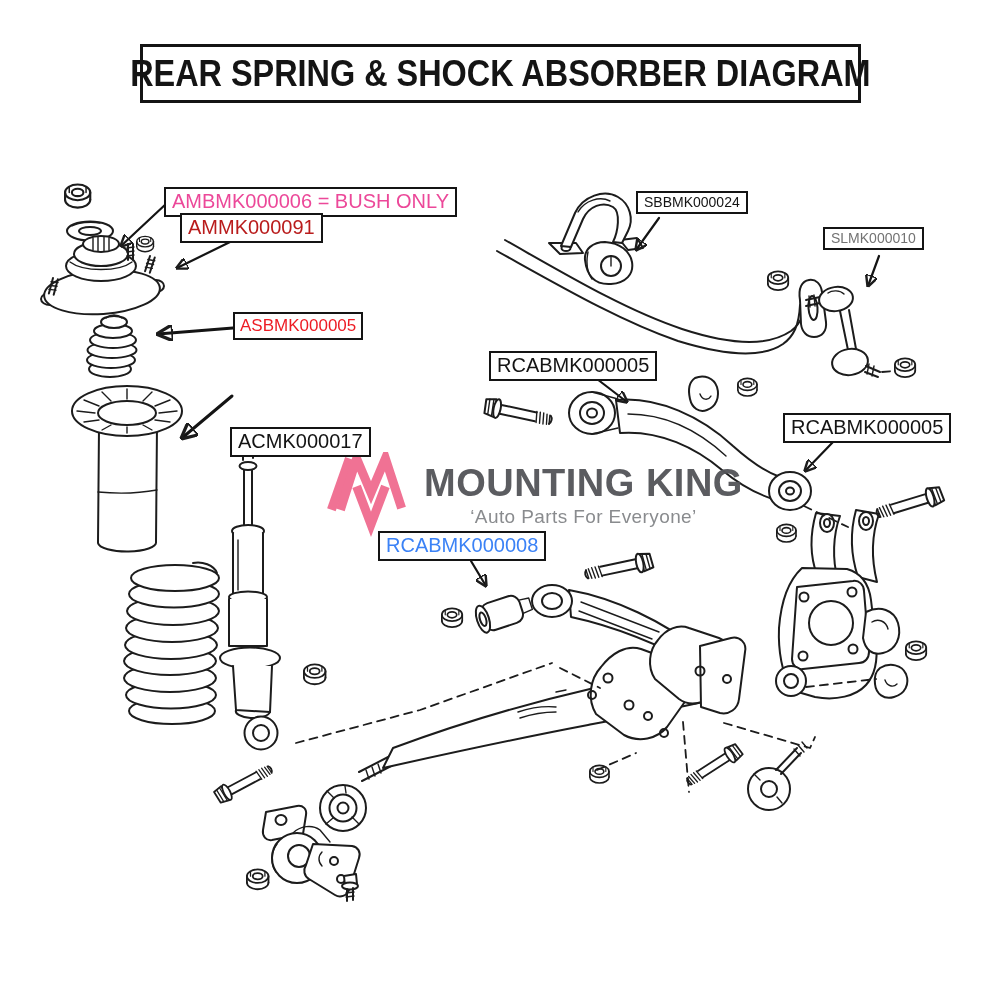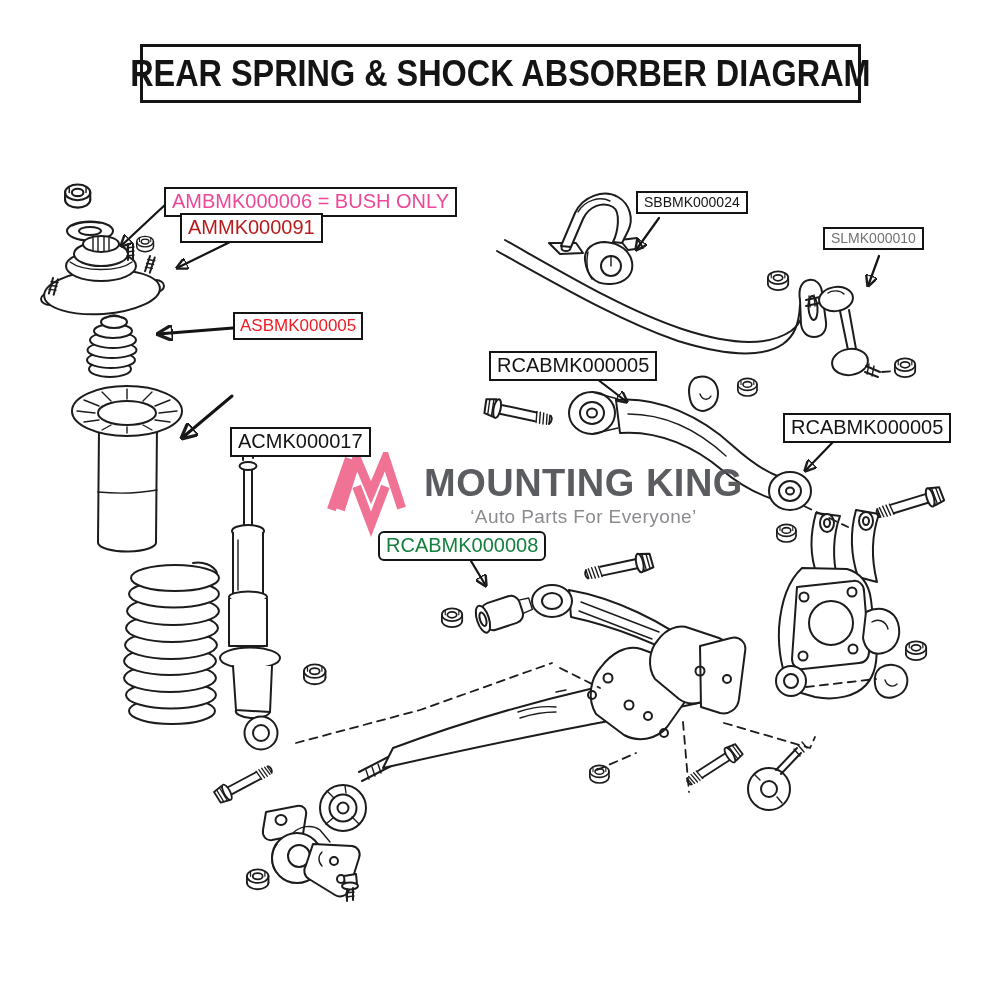--- a/index.html
+++ b/index.html
@@ -327,15 +327,15 @@
 </div>
 
 <div class="plabel" style="left: 164px; top: 187px; color: #ec4899;">AMBMK000006 = BUSH ONLY</div>
 <div class="plabel" style="left: 180px; top: 213px; color: #b91c1c;">AMMK000091</div>
 <div class="plabel f17" style="left: 233px; top: 312px; color: rgb(237, 28, 36);">ASBMK000005</div>
 <div class="plabel" style="left: 230px; top: 382px; color: rgb(20, 20, 20); margin-top: 45px;">ACMK000017</div>
 <div class="plabel f19" style="left: 636px; top: 191px; color: rgb(20, 20, 20);">SBBMK000024</div>
 <div class="plabel f19" style="left: 823px; top: 227px; color: #737373;">SLMK000010</div>
 <div class="plabel" style="left: 489px; top: 351px; color: rgb(20, 20, 20);">RCABMK000005</div>
 <div class="plabel" style="left: 783px; top: 413px; color: rgb(20, 20, 20);">RCABMK000005</div>
-<div class="plabel" style="left: 378px; top: 531px; color: #15803d; border-radius: 6px;">RCABMK000008</div>
+<div class="plabel" style="left: 378px; top: 531px; color: #3b82f6;">RCABMK000008</div>
 
 </div>
 
 </body></html>

